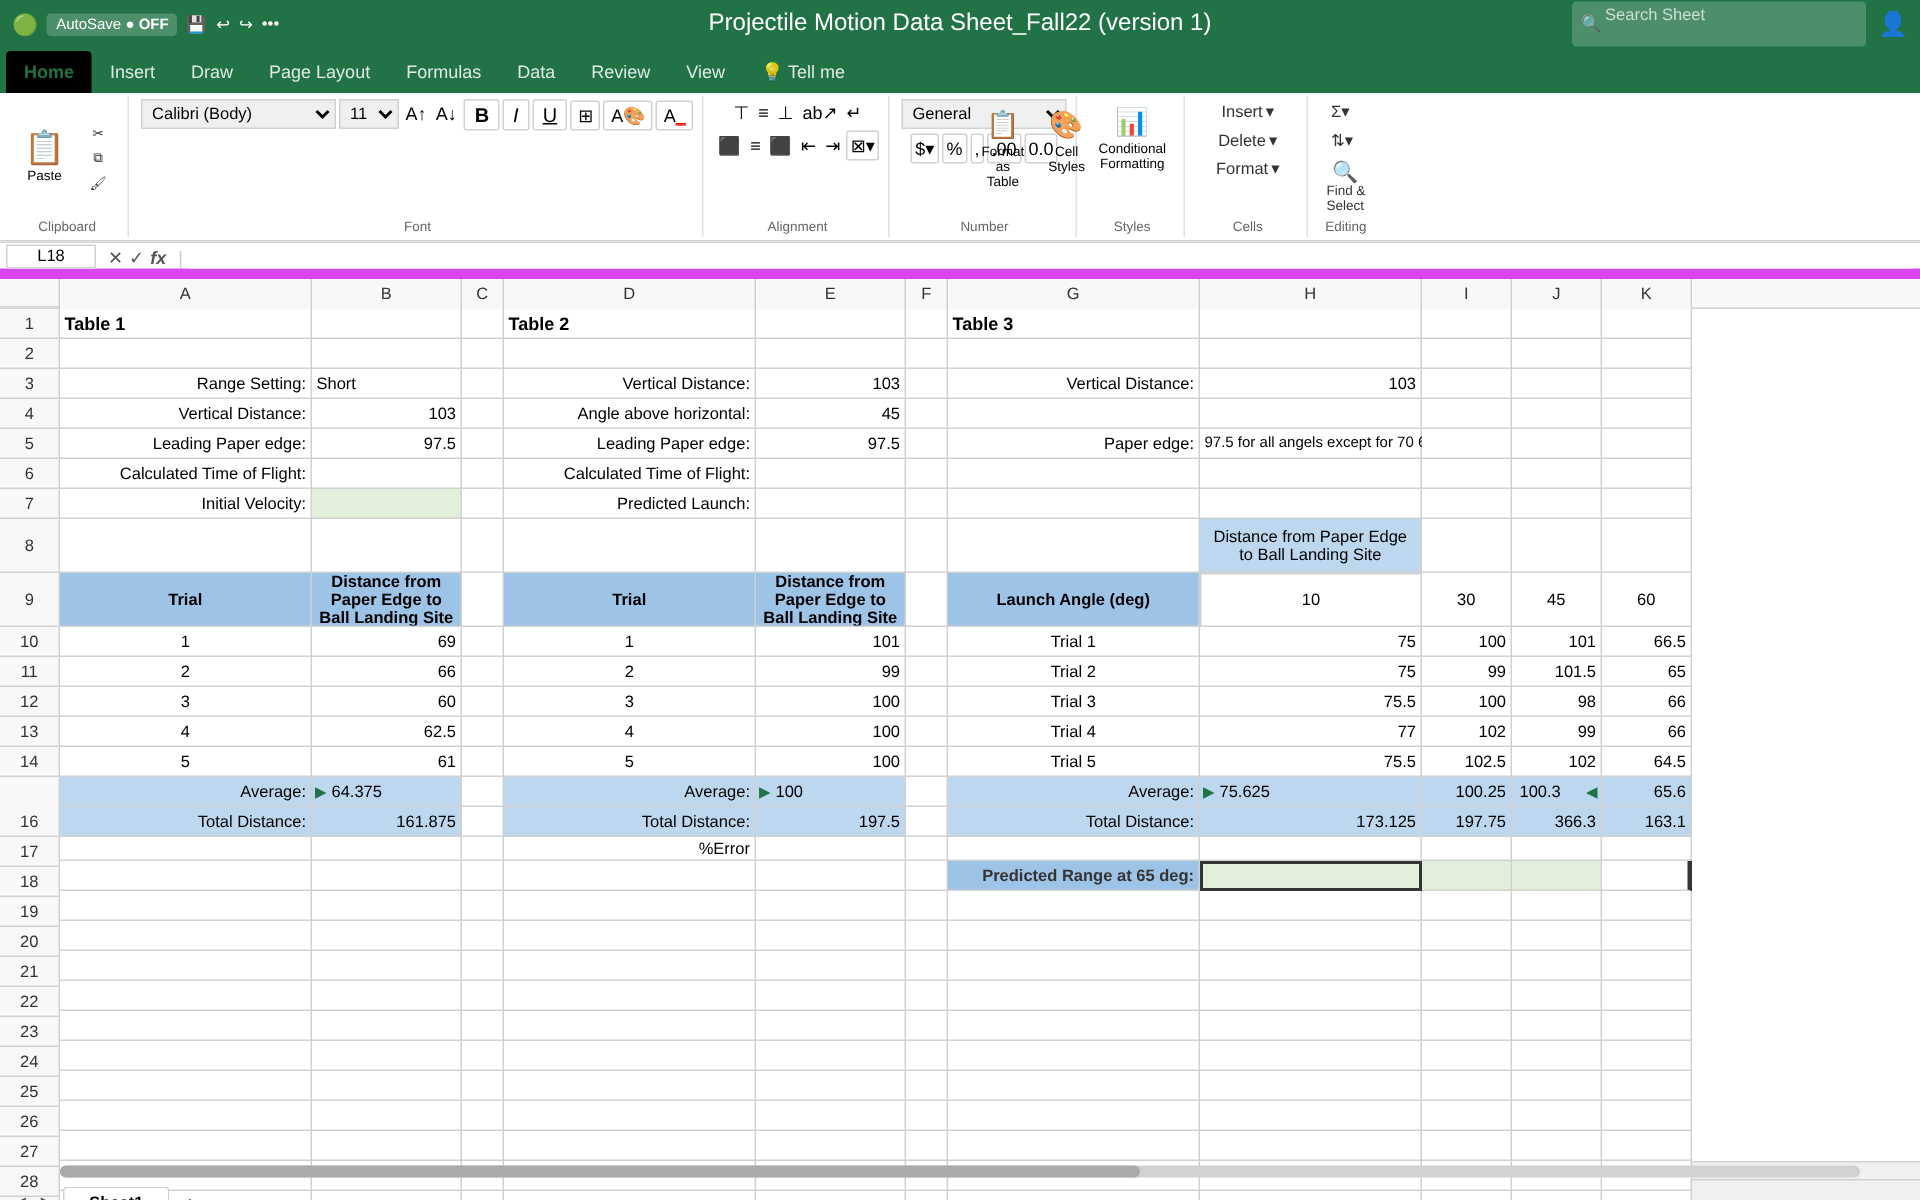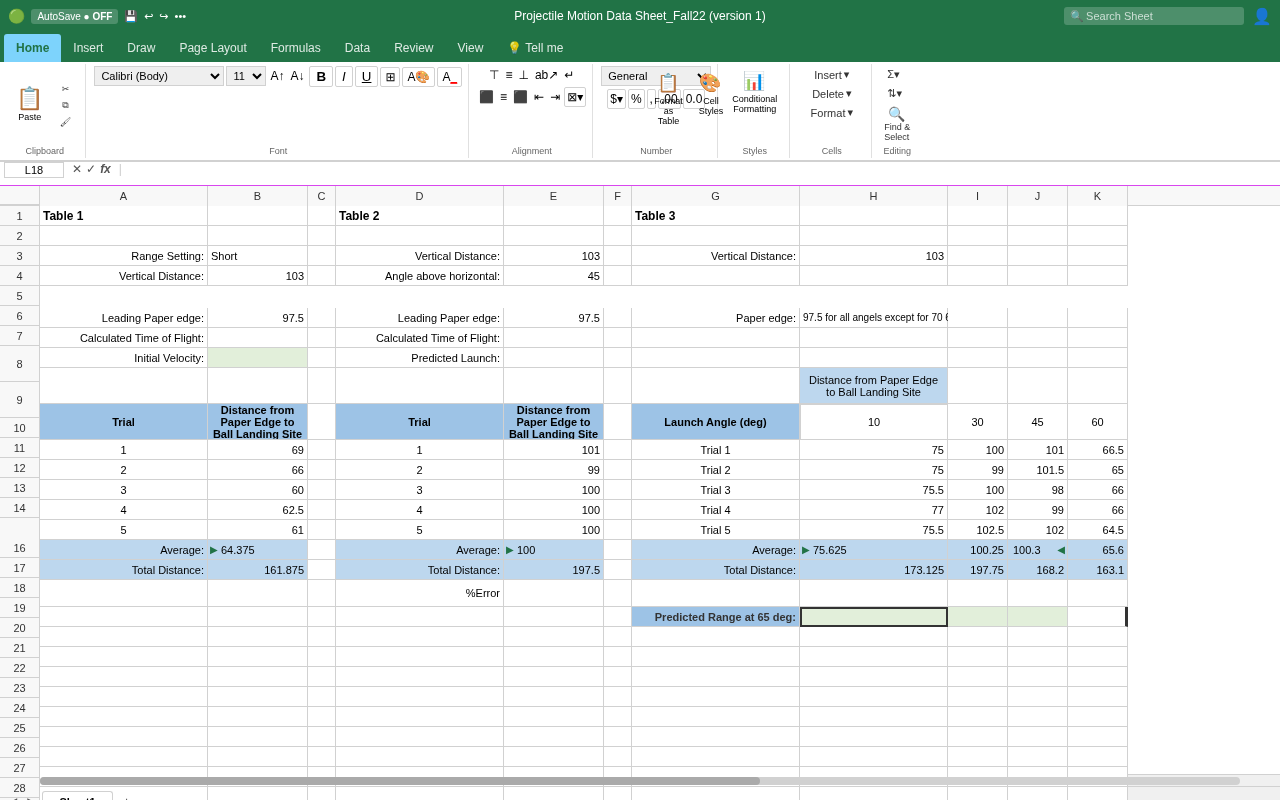--- a/index.html
+++ b/index.html
@@ -8,40 +8,40 @@
     
     #title-bar {
       background: #217346;
       color: white;
       height: 32px;
       display: flex;
       align-items: center;
       padding: 0 8px;
       justify-content: space-between;
     }
-    #title-bar .title-center { position: absolute; left: 50%; transform: translateX(-50%); font-size: 12px; font-weight: 500; }
+    #title-bar .title-center { position: absolute; left: 50%; transform: translateX(-50%); font-size: 16px; font-weight: 500; }
     #title-bar .left-group { display: flex; align-items: center; gap: 6px; font-size: 11px; }
     #title-bar .right-group { display: flex; align-items: center; gap: 8px; margin-left: auto; }
     .autosave-badge { background: rgba(255,255,255,0.2); border-radius: 3px; padding: 2px 6px; font-size: 10px; }
 
     
     #ribbon { background: white; border-bottom: 1px solid #d1d1d1; }
     #ribbon-tabs { display: flex; background: #217346; height: 30px; align-items: flex-end; padding-left: 4px; }
     .ribbon-tab { padding: 4px 12px; font-size: 12px; cursor: pointer; color: rgba(255,255,255,0.85); border-radius: 3px 3px 0 0; height: 28px; display: flex; align-items: center; }
-    .ribbon-tab.active { background: #7dd3fc; color: #217346; font-weight: 600; }
+    .ribbon-tab.active { background: #000000; color: #217346; font-weight: 600; }
 
     #ribbon-content { background: white; padding: 2px 4px; display: flex; align-items: stretch; gap: 2px; min-height: 72px; border-bottom: 1px solid #d1d1d1; }
     .ribbon-group { display: flex; flex-direction: column; align-items: center; padding: 2px 6px; border-right: 1px solid #e0e0e0; position: relative; }
     .ribbon-group:last-child { border-right: none; }
     .ribbon-group-label { font-size: 9px; color: #666; position: absolute; bottom: 2px; left: 0; right: 0; text-align: center; }
     .ribbon-group-content { display: flex; align-items: center; gap: 2px; flex: 1; padding-bottom: 12px; }
     .ribbon-btn { display: flex; flex-direction: column; align-items: center; padding: 2px 4px; cursor: pointer; border-radius: 3px; font-size: 9px; color: #333; min-width: 28px; }
 
     
-    #formula-bar { background: white; border-bottom: 1px solid #d946ef; height: 24px; display: flex; align-items: flex-start; padding: 0 4px; gap: 4px; font-size: 12px; }
+    #formula-bar { background: white; border-bottom: 7px solid #d946ef; height: 24px; display: flex; align-items: flex-end; padding: 0 4px; gap: 4px; font-size: 12px; }
     #cell-ref { width: 60px; border: 1px solid #d1d1d1; padding: 1px 4px; font-size: 11px; text-align: center; }
     #formula-icons { display: flex; gap: 4px; color: #555; padding: 0 4px; }
     #formula-input { flex: 1; border: none; outline: none; font-size: 12px; padding: 0 4px; }
 
     
     #spreadsheet { display: flex; flex-direction: column; height: calc(800px - 32px - 30px - 72px - 24px - 30px - 24px); background: white; }
     .col-header { border-right: 1px solid #d1d1d1; text-align: center; font-size: 11px; color: #333; background: #f8f8f8; display: flex; align-items: center; justify-content: center; cursor: pointer; user-select: none; height: 20px; }
 
     #row-col-container { display: flex; flex-direction: column; flex: 1; }
     #headers-row { display: flex; height: 20px; background: #f8f8f8; border-bottom: 1px solid #d1d1d1; }
@@ -115,21 +115,21 @@
     <span style="cursor:pointer;">↩</span>
     <span style="cursor:pointer;">↪</span>
     <span style="cursor:pointer;">•••</span>
   </div>
   <div class="title-center">
     <span>Projectile Motion Data Sheet_Fall22 (version 1)</span>
   </div>
   <div class="right-group">
     <div style="position:relative;">
       <span style="position:absolute;left:6px;top:50%;transform:translateY(-50%);color:rgba(255,255,255,0.7);font-size:11px;">🔍</span>
-      <input type="text" id="search-box" placeholder="Search Sheet" style="background: rgba(255, 255, 255, 0.2); border: none; border-radius: 3px; padding: 3px 8px 3px 22px; color: white; font-size: 11px; width: 180px; outline: none;">
+      <input type="text" id="search-box" placeholder="Search Sheet" style="background: rgba(255, 255, 255, 0.2); border: none; border-radius: 3px; padding: 3px 8px 15px 22px; color: white; font-size: 11px; width: 196px; outline: none;">
     </div>
     <span style="cursor:pointer;font-size:16px;">👤</span>
   </div>
 </div>
 
 <div id="ribbon">
   <div id="ribbon-tabs">
     <div class="ribbon-tab active">Home</div>
     <div class="ribbon-tab">Insert</div>
     <div class="ribbon-tab">Draw</div>
@@ -395,21 +395,21 @@
           <div class="cell cw-d right-align">Angle above horizontal:</div>
           <div class="cell cw-e right-align">45</div>
           <div class="cell cw-f"></div>
           <div class="cell cw-g"></div>
           <div class="cell cw-h"></div>
           <div class="cell cw-i"></div>
           <div class="cell cw-j"></div>
           <div class="cell cw-k"></div>
         </div>
 
-        <div class="grid-row" style="height:20px;margin-top:22px;">
+        <div class="grid-row" style="height:20px;">
           <div class="cell cw-a right-align">Leading Paper edge:</div>
           <div class="cell cw-b right-align">97.5</div>
           <div class="cell cw-c"></div>
           <div class="cell cw-d right-align">Leading Paper edge:</div>
           <div class="cell cw-e right-align">97.5</div>
           <div class="cell cw-f"></div>
           <div class="cell cw-g right-align">Paper edge:</div>
           <div class="cell cw-h" style="font-size:10px;overflow:visible;white-space:nowrap;">97.5 for all angels except for 70  60.5</div>
           <div class="cell cw-i"></div>
           <div class="cell cw-j"></div>
@@ -571,25 +571,25 @@
         <div class="grid-row" style="height:20px;">
           <div class="cell cw-a total-row right-align">Total Distance:</div>
           <div class="cell cw-b total-row right-align">161.875</div>
           <div class="cell cw-c"></div>
           <div class="cell cw-d total-row right-align">Total Distance:</div>
           <div class="cell cw-e total-row right-align">197.5</div>
           <div class="cell cw-f"></div>
           <div class="cell cw-g total-row right-align">Total Distance:</div>
           <div class="cell cw-h total-row right-align">173.125</div>
           <div class="cell cw-i total-row right-align">197.75</div>
-          <div class="cell cw-j total-row right-align">168.2</div>
+          <div class="cell cw-j total-row right-align">366.3</div>
           <div class="cell cw-k total-row right-align">163.1</div>
         </div>
 
-        <div class="grid-row" style="height:27px;">
+        <div class="grid-row" style="height:16px;">
           <div class="cell cw-a"></div>
           <div class="cell cw-b"></div>
           <div class="cell cw-c"></div>
           <div class="cell cw-d right-align">%Error</div>
           <div class="cell cw-e"></div>
           <div class="cell cw-f"></div>
           <div class="cell cw-g"></div>
           <div class="cell cw-h"></div>
           <div class="cell cw-i"></div>
           <div class="cell cw-j"></div>

